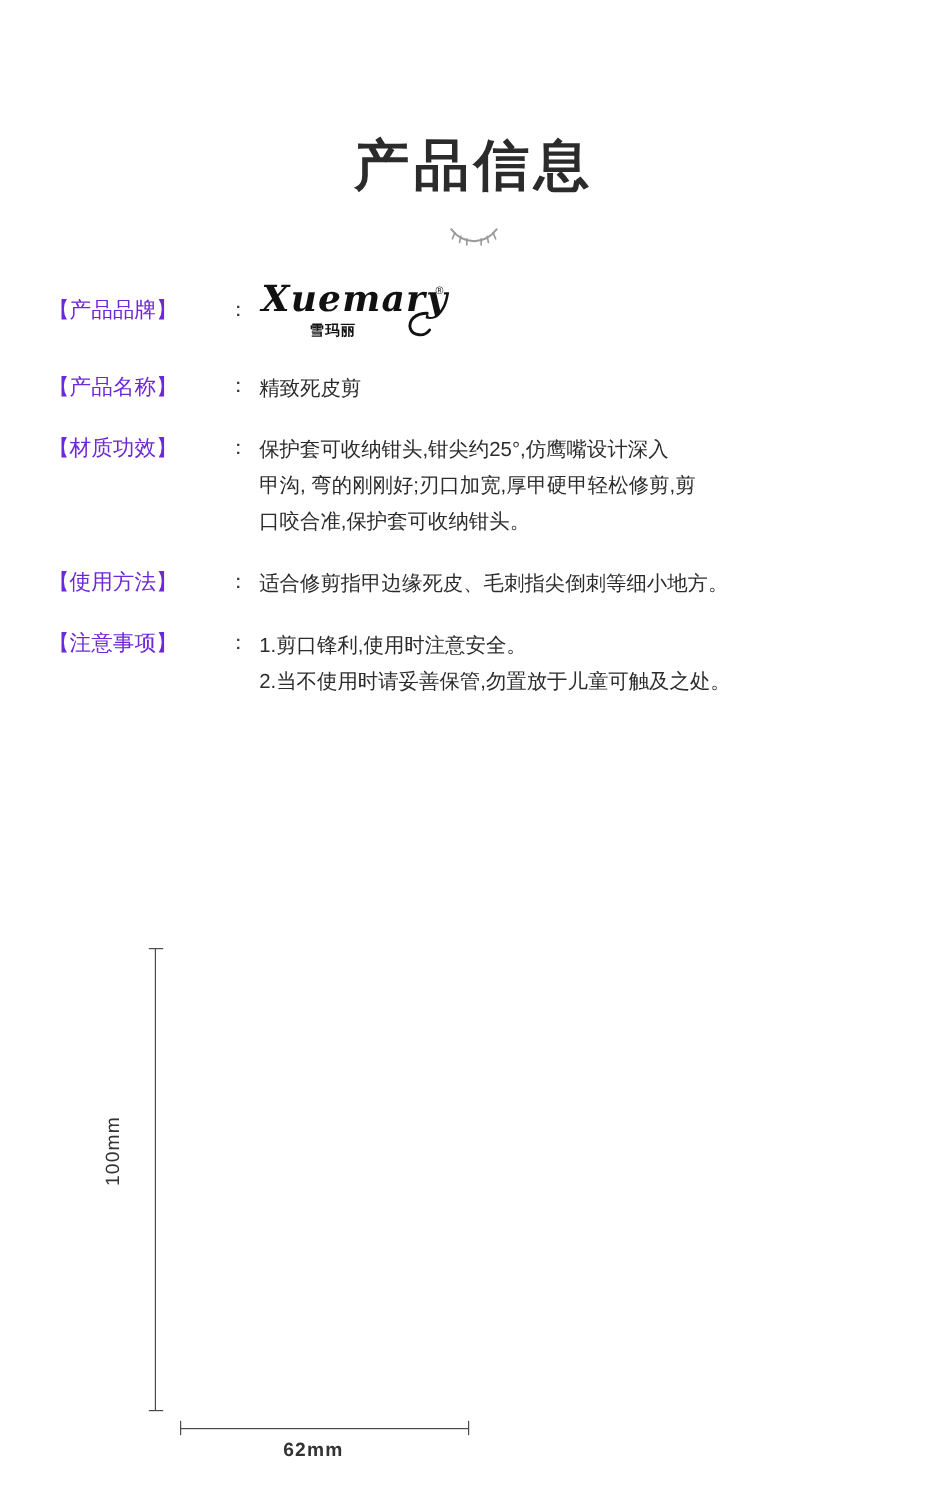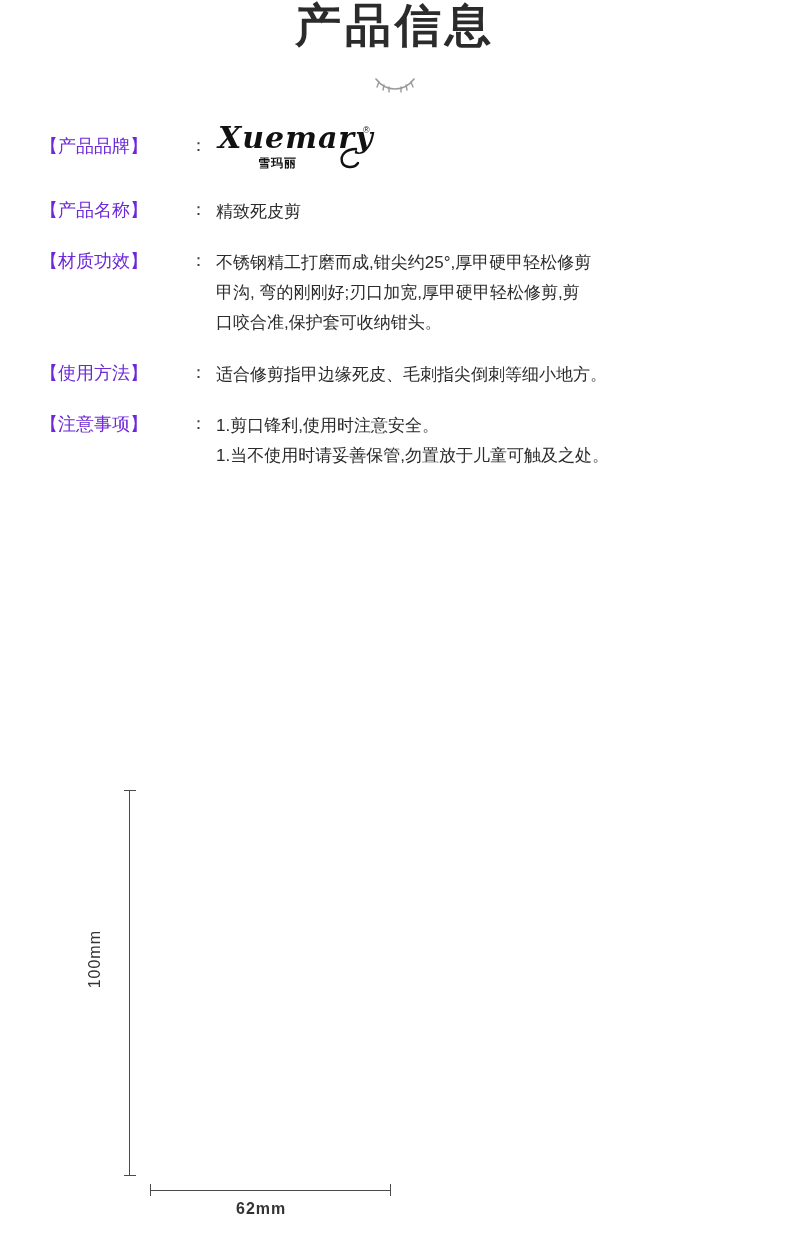--- a/index.html
+++ b/index.html
@@ -17,20 +17,21 @@
   }
 
   
   .page-title {
     text-align: center;
     font-size: 46px;
     font-weight: bold;
     letter-spacing: 4px;
     color: #2b2b2b;
     margin: 0;
+    padding-top: 112px;
     line-height: 1.1;
   }
   .divider-ornament {
     text-align: center;
     margin-top: 24px;
     height: 24px;
   }
   .divider-ornament svg { display: inline-block; }
 
   
@@ -213,40 +214,40 @@
       <td class="spec-value">
         <span class="line">精致死皮剪</span>
       </td>
     </tr>
 
 
     <tr>
       <td class="spec-label">【材质功效】</td>
       <td class="spec-colon">：</td>
       <td class="spec-value">
-        <span class="line">不锈钢精工打磨而成,钳尖约25°,厚甲硬甲轻松修剪</span>
+        <span class="line">保护套可收纳钳头,钳尖约25°,仿鹰嘴设计深入</span>
         <span class="line">甲沟, 弯的刚刚好;刃口加宽,厚甲硬甲轻松修剪,剪</span>
         <span class="line">口咬合准,保护套可收纳钳头。</span>
       </td>
     </tr>
 
     <tr>
       <td class="spec-label">【使用方法】</td>
       <td class="spec-colon">：</td>
       <td class="spec-value">
         <span class="line">适合修剪指甲边缘死皮、毛刺指尖倒刺等细小地方。</span>
       </td>
     </tr>
 
     <tr>
       <td class="spec-label">【注意事项】</td>
       <td class="spec-colon">：</td>
       <td class="spec-value">
         <span class="line">1.剪口锋利,使用时注意安全。</span>
-        <span class="line">1.当不使用时请妥善保管,勿置放于儿童可触及之处。</span>
+        <span class="line">2.当不使用时请妥善保管,勿置放于儿童可触及之处。</span>
       </td>
     </tr>
   </tbody>
 </table>
 
 <div class="product-figure">
 
   
   
 

